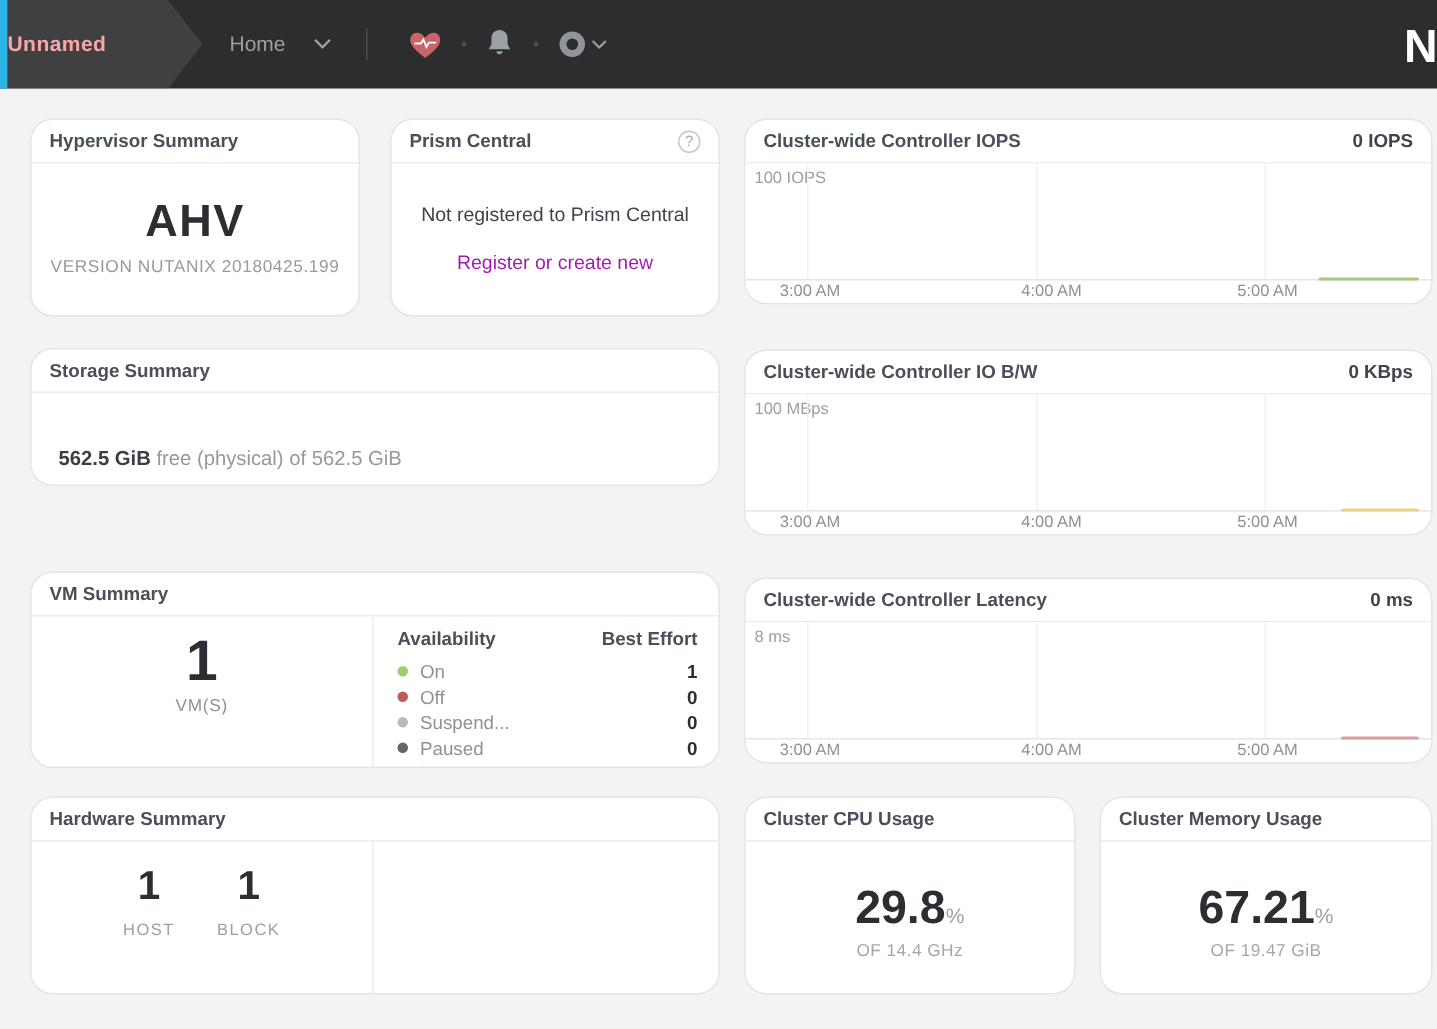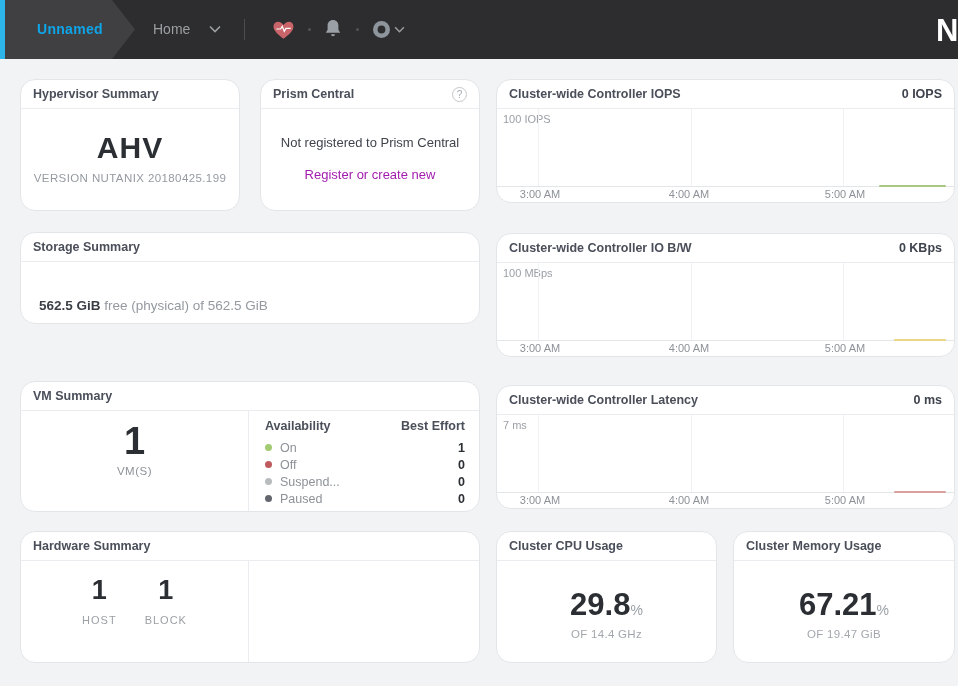--- a/index.html
+++ b/index.html
@@ -9,21 +9,21 @@
     background:#f1f3f5; font-family:"Liberation Sans", sans-serif;
   }
 
   
   .nav { position:absolute; left:0; top:0; width:958px; height:59px; background:#2d2d2f; }
   .accent-strip { position:absolute; left:0; top:0; width:5px; height:59px; background:#2db5e9; }
   .cluster-tab {
     position:absolute; left:5px; top:0; width:130px; height:59px; background:#404042;
     clip-path:polygon(0 0, 107px 0, 100% 50%, 107px 100%, 0 100%);
   }
-  .cluster-tab span { display:block; line-height:59px; padding-left:32px; color:#0ea5e9; font-size:14px; font-weight:bold; letter-spacing:.3px; }
+  .cluster-tab span { display:block; line-height:59px; padding-left:0; color:#fca5a5; font-size:14px; font-weight:bold; letter-spacing:.3px; }
   .nav-menu { position:absolute; left:153px; top:0; height:59px; line-height:59px; color:#9c9fa3; font-size:14px; cursor:default; }
   .nav-chevron { position:absolute; top:25px; }
   .nav-divider { position:absolute; left:244px; top:19px; width:1px; height:21px; background:#4a4c4e; }
   .nav-icon { position:absolute; top:18px; }
   .nav-dot { position:absolute; top:28px; width:3px; height:3px; border-radius:50%; background:#505254; }
   .nav-logo { position:absolute; left:936px; top:13px; width:30px; height:34px; color:#fff;
     font-size:31px; font-weight:bold; overflow:hidden; }
 
   
   .card { position:absolute; background:#fff; border:1px solid #e3e6e9; border-radius:15px; overflow:hidden; }
@@ -86,21 +86,21 @@
   .plot { position:relative; height:78px; border-bottom:1px solid #e3e5e8; background:#fff; }
   .y-top-label { position:absolute; left:6px; top:4px; font-size:11px; color:#9ba0a6; }
   .gridline { position:absolute; top:0; bottom:0; width:1px; background:#eff1f3; }
   .g1 { left:41px; } .g2 { left:194px; } .g3 { left:346px; }
   .dataline { position:absolute; bottom:-1px; height:2px; border-radius:1px; }
   .chart-card:nth-child(1) .dataline { left:382px; width:67px; }
   .chart-card:nth-child(2) .dataline { left:397px; width:52px; }
   .chart-card:nth-child(3) .dataline { left:397px; width:52px; }
   .x-labels { position:relative; height:15px; font-size:11px; color:#8d9298; }
   .tick { position:absolute; top:1px; transform:translateX(-50%); white-space:nowrap; }
-  .t1 { left:43px; } .t2 { left:192px; } .t3 { left:348px; }
+  .t1 { left:43px; } .t2 { left:204px; } .t3 { left:348px; }
 </style>
 </head>
 <body>
 
 <div id="app">
 
   <div class="nav">
     <div class="accent-strip"></div>
 
     <div class="cluster-tab">
@@ -276,21 +276,21 @@
       <span class="tick t3">5:00 AM</span>
     </div>
   </div>
 
   <div class="card chart-card">
     <div class="card-header">
       <span class="card-title">Cluster-wide Controller Latency</span>
       <span class="card-value-right">0 ms</span>
     </div>
     <div class="plot">
-      <span class="y-top-label">7 ms</span>
+      <span class="y-top-label">8 ms</span>
       <div class="gridline g1"></div>
       <div class="gridline g2"></div>
       <div class="gridline g3"></div>
       <div class="dataline" style="background: rgb(220, 159, 159);"></div>
     </div>
     <div class="x-labels">
       <span class="tick t1">3:00 AM</span>
       <span class="tick t2">4:00 AM</span>
       <span class="tick t3">5:00 AM</span>
     </div>

